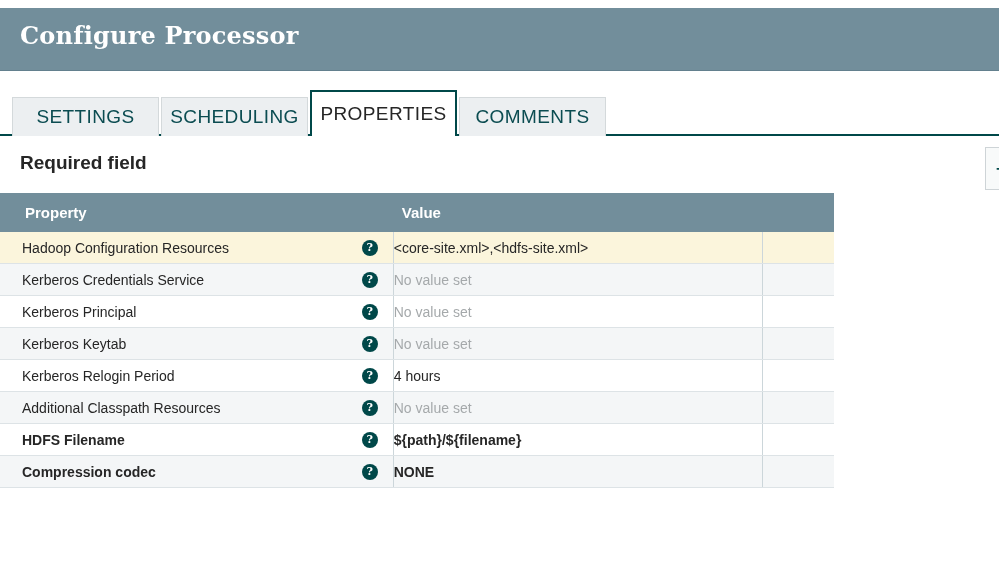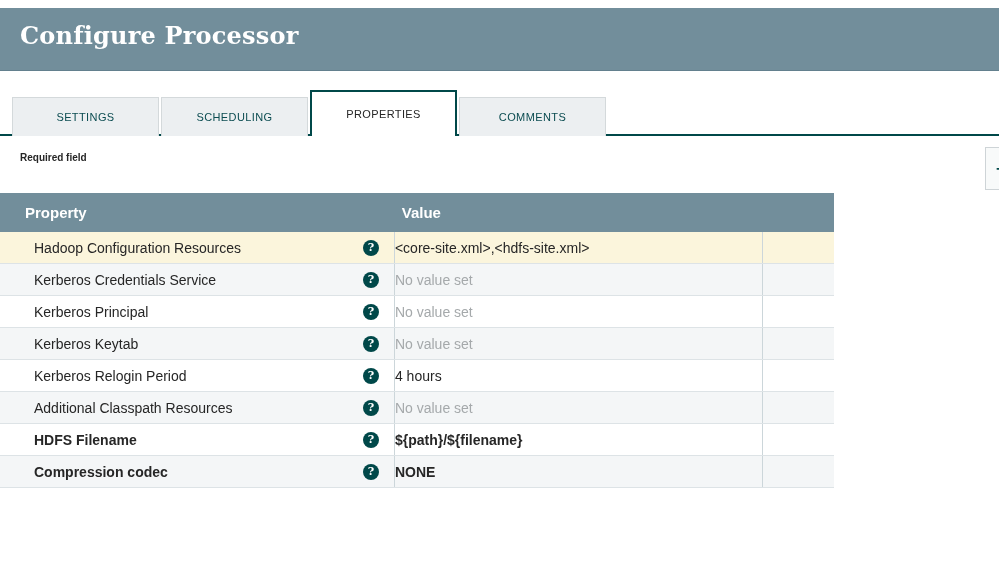--- a/index.html
+++ b/index.html
@@ -34,35 +34,35 @@
   }
   .tabs {
     position:absolute; top:90px; left:12px; height:46px;
     display:flex; align-items:flex-end; z-index:2;
   }
   .tab {
     width:147px; height:39px; margin-right:2px;
     background:#eceff1;
     border:1px solid #d4d9db; border-bottom:none;
     display:flex; align-items:center; justify-content:center;
-    font-size:11px; letter-spacing:0.4px;
+    font-size:19px; letter-spacing:0.4px;
     color:#0b4c51;
     cursor:pointer;
   }
   .tab.active {
     width:147px; height:46px;
     background:#ffffff;
     border:2px solid #004849; border-bottom:none;
     color:#262626;
   }
 
   
   .required-label {
     position:absolute; top:152px; left:20px;
-    font-size:10px; font-weight:bold; color:#262626;
+    font-size:19px; font-weight:bold; color:#262626;
   }
   .new-property-btn {
     position:absolute; top:147px; left:985px; width:42px; height:43px;
     background:#f8fafa;
     border:1px solid #ced4d7;
     display:flex; align-items:center;
     padding-left:10px;
     color:#004849; font-size:16px; font-weight:bold;
     cursor:pointer;
   }
@@ -82,21 +82,21 @@
     display:flex; height:32px;
     background:#ffffff;
     border-bottom:1px solid #dde3e6;
     font-size:14px; cursor:pointer;
   }
   .t-row.alt       { background:#f4f6f7;justify-content:center; }
   .t-row.highlight { background:#fbf5dc; }
   .t-row.bold .cell-text { font-weight:bold; }
 
   .td-property {
-    width:463px; padding-left:34px;
+    width:463px; padding-left:22px;
     display:flex; align-items:center;
   }
   .help-icon {
     margin-left:auto; margin-right:7px;
     width:16px; height:16px; border-radius:50%;
     background:#004849; color:#ffffff;
     font-family:"DejaVu Serif", serif;
     font-size:11px; font-weight:bold;
     display:flex; align-items:center; justify-content:center;
     flex-shrink:0;

